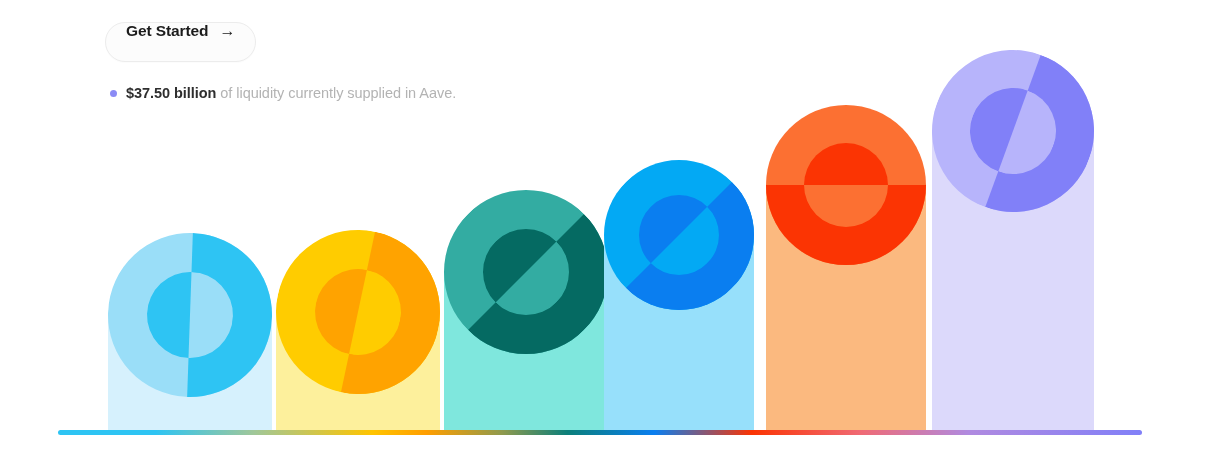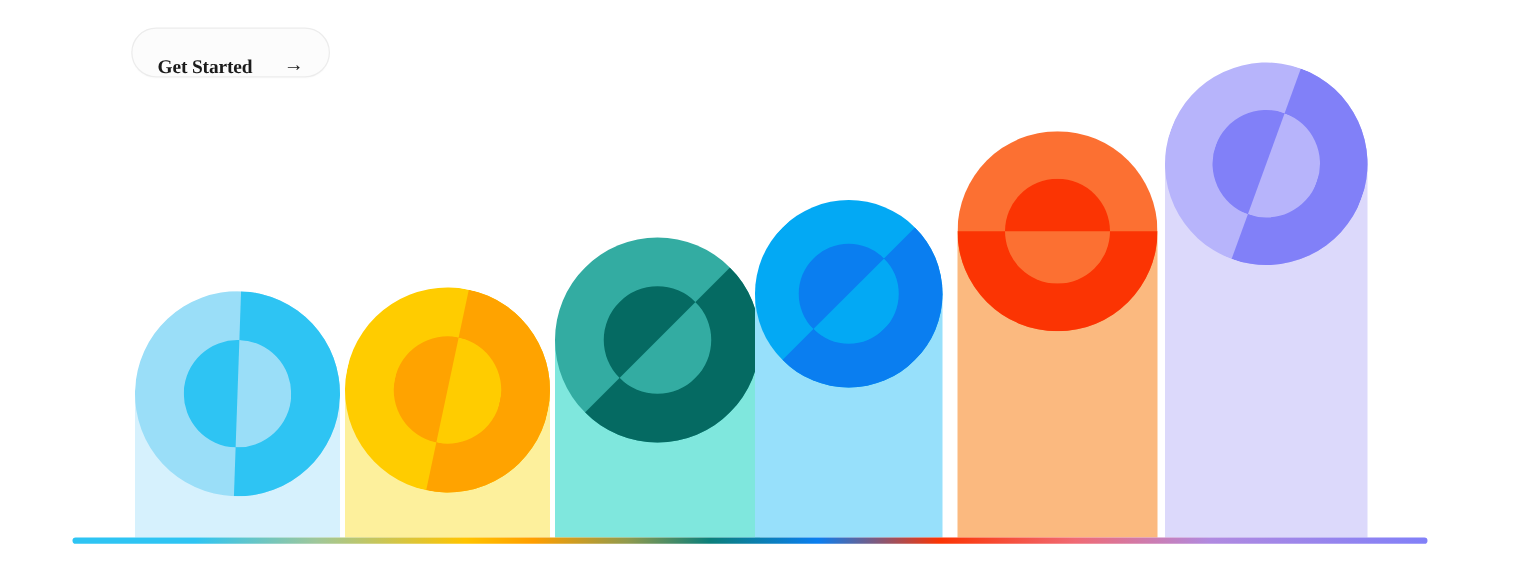--- a/index.html
+++ b/index.html
@@ -9,27 +9,26 @@
     position:relative; overflow:hidden;
     font-family:"Liberation Sans", sans-serif;
     -webkit-font-smoothing:antialiased;
   }
   #stage { position:absolute; inset:0; }
 
   
   #get-started-button {
     position:absolute; left:105px; top:22px;
     height:40px; padding:0 20px;
-    display:flex; align-items:flex-end; gap:25px;
+    display:flex; align-items:flex-start; gap:11px;
     background:#fcfcfc;
     border:1px solid #ececec;
     border-radius:20px;
     cursor:pointer;
     box-shadow:0 1px 1px rgba(0,0,0,.015);
-    font-family:Liberation Serif, serif;
   }
   #get-started-label {
     font-size:15.5px; font-weight:700; color:#1b1b1b;
     letter-spacing:-.1px; line-height:1;
   }
   #get-started-arrow {
     font-size:16px; color:#1b1b1b; line-height:1; font-weight:400;
     transform:translateY(-.5px);
   }
 
@@ -81,20 +80,26 @@
 </head>
 <body style="background: rgb(255, 255, 255);">
 
 <div id="stage">
 
   <div id="get-started-button">
     <span id="get-started-label">Get Started</span>
     <span id="get-started-arrow">→</span>
   </div>
 
+  <div id="caption-row">
+    <span id="caption-bullet"></span>
+    <span id="caption-text">
+      <span class="strong">$37.50 billion</span><span> of liquidity currently supplied in Aave.</span>
+    </span>
+  </div>
 
   <div id="chart">
       <div class="bar-col" style="left: 108px; width: 164px; height: 197px;">
         <div class="bar-rect" style="height: 115px; background: rgb(214, 241, 253);"></div>
         <div class="donut" style="width: 164px; height: 164px; top: 0px; transform: translateX(-50%) rotate(2deg);">
           <div class="ring-a" style="background: rgb(154, 222, 248);"></div>
           <div class="ring-b" style="background: rgb(46, 196, 243);"></div>
           <div class="core" style="width: 86px; height: 86px;">
             <div class="core-a" style="background: rgb(46, 196, 243);"></div>
             <div class="core-b" style="background: rgb(154, 222, 248);"></div>

